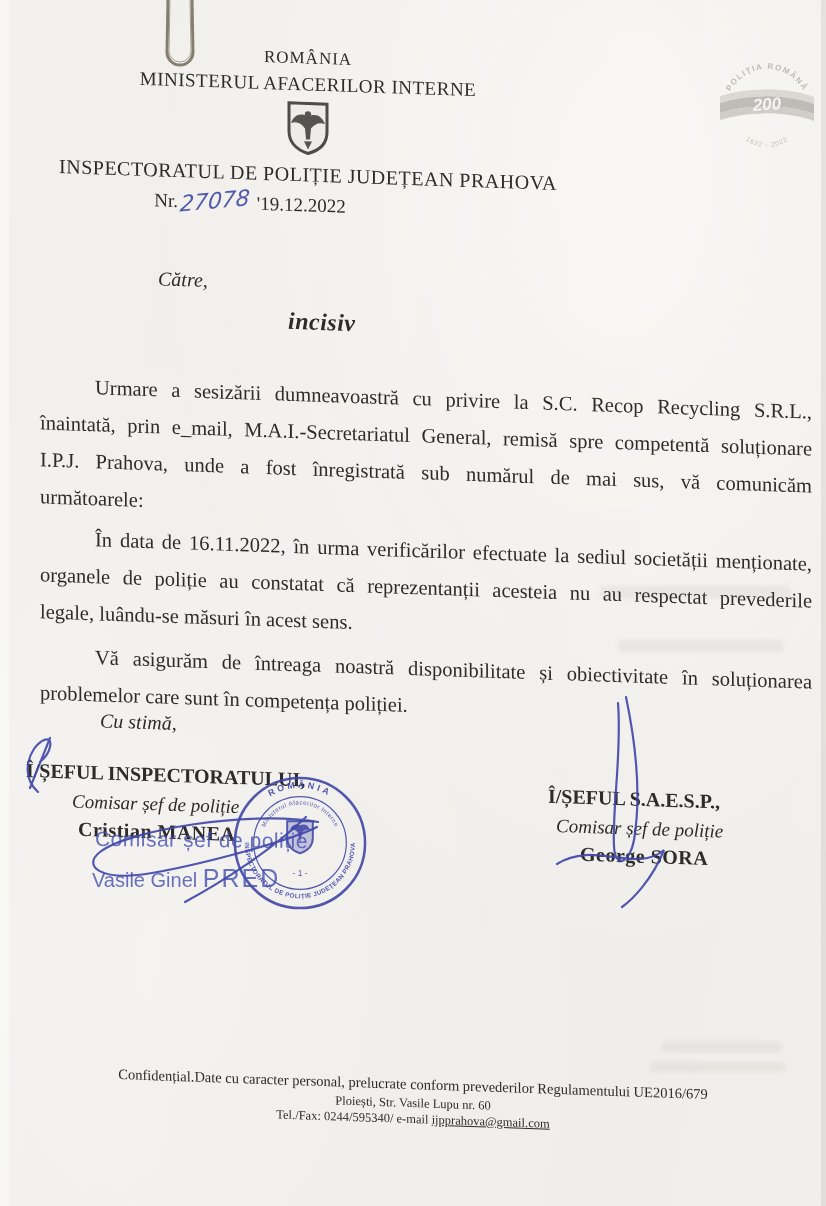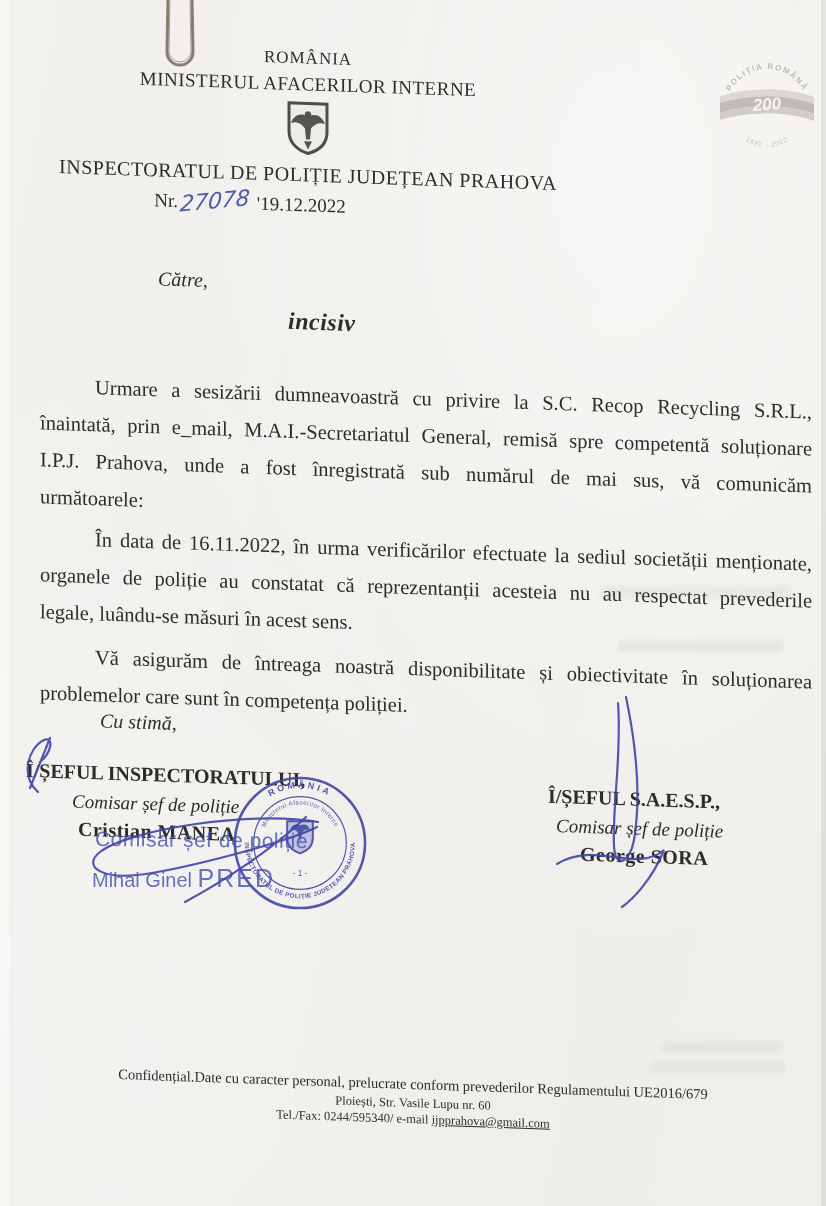--- a/index.html
+++ b/index.html
@@ -179,21 +179,21 @@
           <textPath href="#rsBot" startOffset="50%" text-anchor="middle">INSPECTORATUL DE POLIȚIE JUDEȚEAN PRAHOVA</textPath>
         </text>
         <path d="M57,48 h26 v17 c0,9 -5.5,13 -13,15.5 c-7.5,-2.5 -13,-6.5 -13,-15.5 z" fill="rgba(61,67,165,0.30)" stroke="#3d43a5" stroke-width="2"></path>
         <path d="M70,52 C65,50 61,52 60,57 C64,56 66,57 68,60 L70,70 L72,60 C74,57 76,56 80,57 C79,52 75,50 70,52 Z" fill="#3d43a5"></path>
         <text x="70" y="104" text-anchor="middle" font-size="8.5" fill="#3d43a5" font-family="Liberation Sans, sans-serif">- 1 -</text>
       </svg>
     </div>
 
     <div class="ink ink-rank">Comisar șef de poliție</div>
     <div class="ink ink-name">
-      <span>Mihai Ginel</span>
+      <span>Vasile Ginel</span>
       <span class="big">PRED</span>
     </div>
 
     <svg class="sign-svg" width="826" height="1206" viewBox="0 0 826 1206">
       <g fill="none" stroke="#3f46a8" stroke-width="2.2" stroke-linecap="round" opacity=".9">
         <path d="M38,792 C20,776 28,748 44,740 C54,736 52,752 40,762 M30,788 L50,738"></path>
         <path d="M318,822 C250,810 128,830 100,852 C82,866 100,882 152,873 C204,864 292,840 317,827 M306,817 C272,850 222,882 185,902"></path>
         <path d="M626,697 C635,740 642,792 634,840 C630,863 615,870 614,846 C612,808 622,754 618,703 M557,864 C594,840 636,874 664,850 C652,880 632,900 622,907"></path>
       </g>
     </svg>

